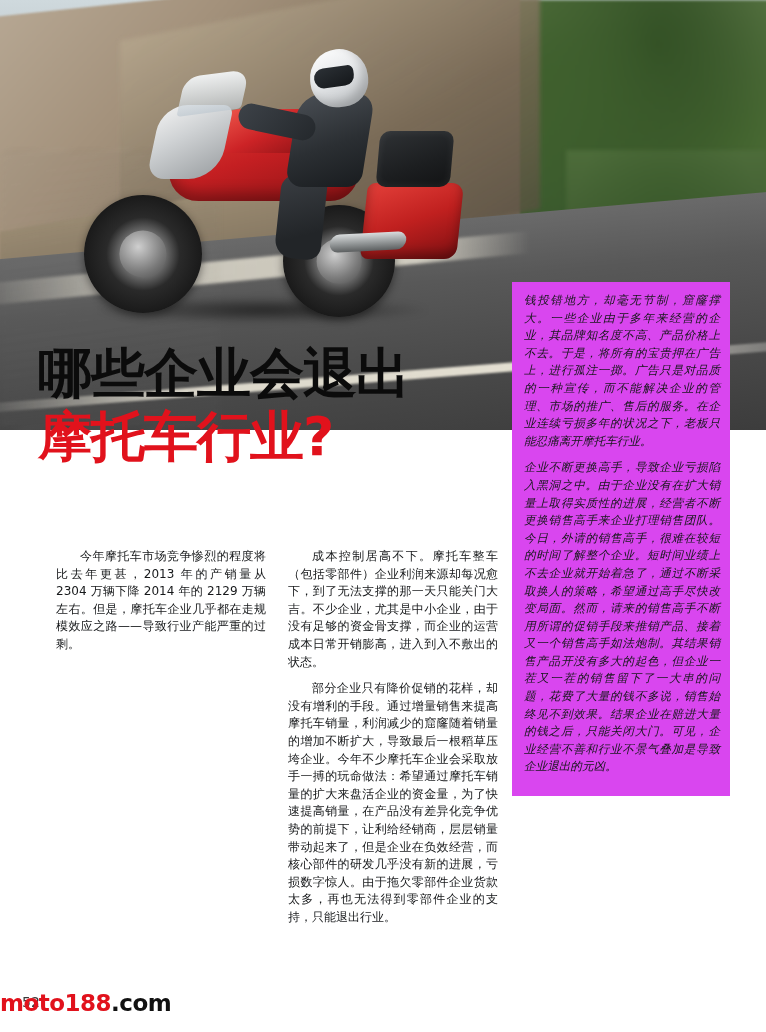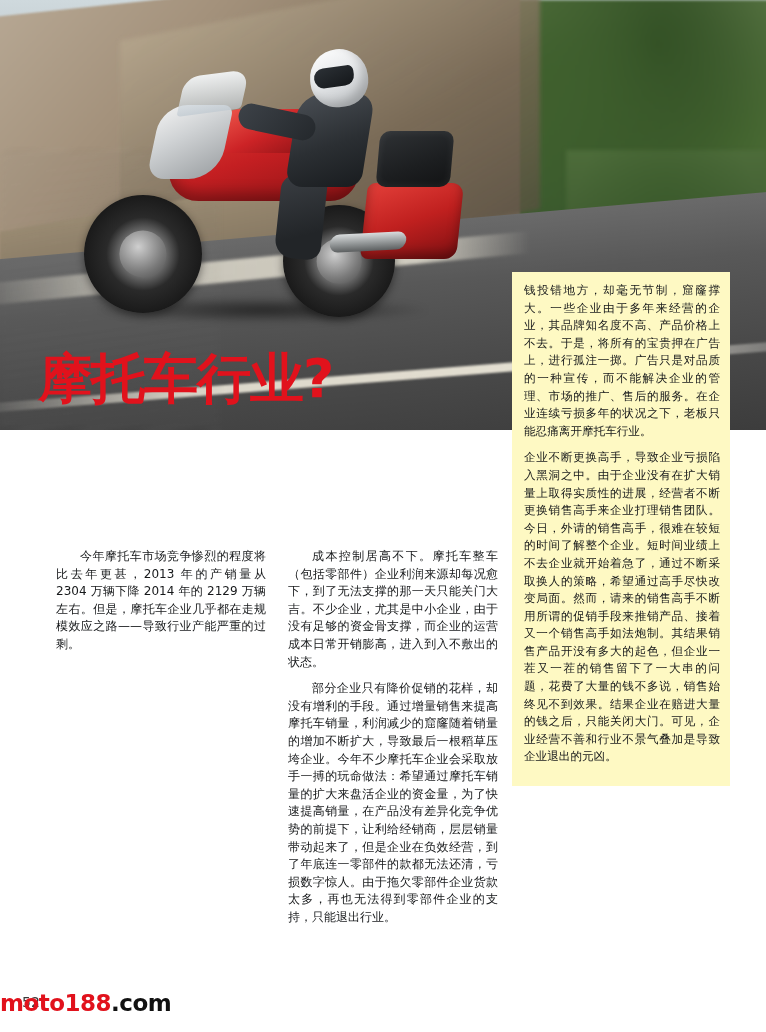--- a/index.html
+++ b/index.html
@@ -232,25 +232,26 @@
     color: #e1121c;
     letter-spacing: -1px;
     white-space: nowrap;
     margin-top: 4px;
   }
 
   
   .sidebar {
     position: absolute;
     left: 512px;
-    top: 272px;
+    top: 282px;
     width: 218px;
-    background: #fef9c3;
+    background: #d946ef;
     padding: 10px 10px 12px 12px;
     box-sizing: border-box;
+    font-style: italic;
   }
   .sidebar p {
     margin: 0 0 9px 0;
     font-size: 11.6px;
     line-height: 17.6px;
     color: #16181a;
     text-align: justify;
     text-justify: inter-ideograph;
     font-family: "DejaVu Sans", "Liberation Sans", sans-serif;
   }
@@ -339,35 +340,36 @@
     <div class="screen"></div>
     <div class="rider-leg"></div>
     <div class="rider-torso"></div>
     <div class="rider-arm"></div>
     <div class="rider-helmet"></div>
     <div class="rider-visor"></div>
   </div>
 </div>
 
 <div class="headline">
+  <div class="l1">哪些企业会退出</div>
   <div class="l2">摩托车行业?</div>
 </div>
 
 <div class="sidebar">
   <p>钱投错地方，却毫无节制，窟窿撑大。一些企业由于多年来经营的企业，其品牌知名度不高、产品价格上不去。于是，将所有的宝贵押在广告上，进行孤注一掷。广告只是对品质的一种宣传，而不能解决企业的管理、市场的推广、售后的服务。在企业连续亏损多年的状况之下，老板只能忍痛离开摩托车行业。</p>
   <p>企业不断更换高手，导致企业亏损陷入黑洞之中。由于企业没有在扩大销量上取得实质性的进展，经营者不断更换销售高手来企业打理销售团队。今日，外请的销售高手，很难在较短的时间了解整个企业。短时间业绩上不去企业就开始着急了，通过不断采取换人的策略，希望通过高手尽快改变局面。然而，请来的销售高手不断用所谓的促销手段来推销产品、接着又一个销售高手如法炮制。其结果销售产品开没有多大的起色，但企业一茬又一茬的销售留下了一大串的问题，花费了大量的钱不多说，销售始终见不到效果。结果企业在赔进大量的钱之后，只能关闭大门。可见，企业经营不善和行业不景气叠加是导致企业退出的元凶。</p>
 </div>
 
 <div class="columns">
   <div class="col">
     <p>今年摩托车市场竞争惨烈的程度将比去年更甚，2013 年的产销量从 2304 万辆下降 2014 年的 2129 万辆左右。但是，摩托车企业几乎都在走规模效应之路——导致行业产能严重的过剩。</p>
   </div>
   <div class="col">
     <p>成本控制居高不下。摩托车整车（包括零部件）企业利润来源却每况愈下，到了无法支撑的那一天只能关门大吉。不少企业，尤其是中小企业，由于没有足够的资金骨支撑，而企业的运营成本日常开销膨高，进入到入不敷出的状态。</p>
-    <p>部分企业只有降价促销的花样，却没有增利的手段。通过增量销售来提高摩托车销量，利润减少的窟窿随着销量的增加不断扩大，导致最后一根稻草压垮企业。今年不少摩托车企业会采取放手一搏的玩命做法：希望通过摩托车销量的扩大来盘活企业的资金量，为了快速提高销量，在产品没有差异化竞争优势的前提下，让利给经销商，层层销量带动起来了，但是企业在负效经营，到了年底连一零部件的款都无法还清，亏损数字惊人。由于拖欠零部件企业货款太多，再也无法得到零部件企业的支持，只能退出行业。</p>
+    <p>部分企业只有降价促销的花样，却没有增利的手段。通过增量销售来提高摩托车销量，利润减少的窟窿随着销量的增加不断扩大，导致最后一根稻草压垮企业。今年不少摩托车企业会采取放手一搏的玩命做法：希望通过摩托车销量的扩大来盘活企业的资金量，为了快速提高销量，在产品没有差异化竞争优势的前提下，让利给经销商，层层销量带动起来了，但是企业在负效经营，而核心部件的研发几乎没有新的进展，亏损数字惊人。由于拖欠零部件企业货款太多，再也无法得到零部件企业的支持，只能退出行业。</p>
   </div>
   <div class="col3wrap"></div>
 </div>
 
 <div class="pagenum">52</div>
 <div class="footer-logo">
   <span class="brand">moto188</span><span class="tld">.com</span>
 </div>
 
 </body></html>

